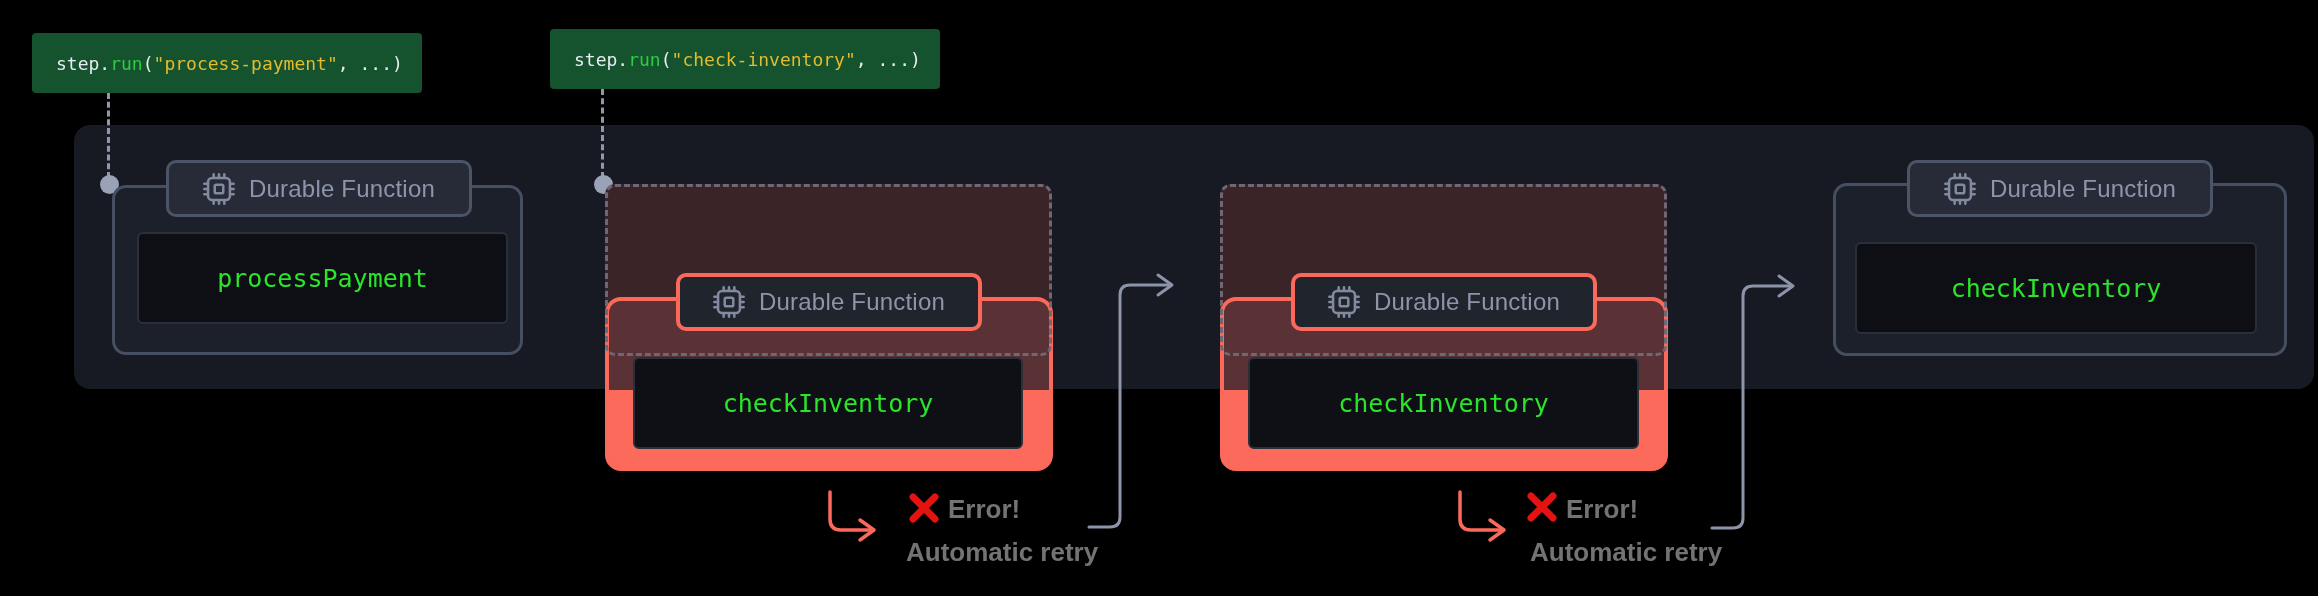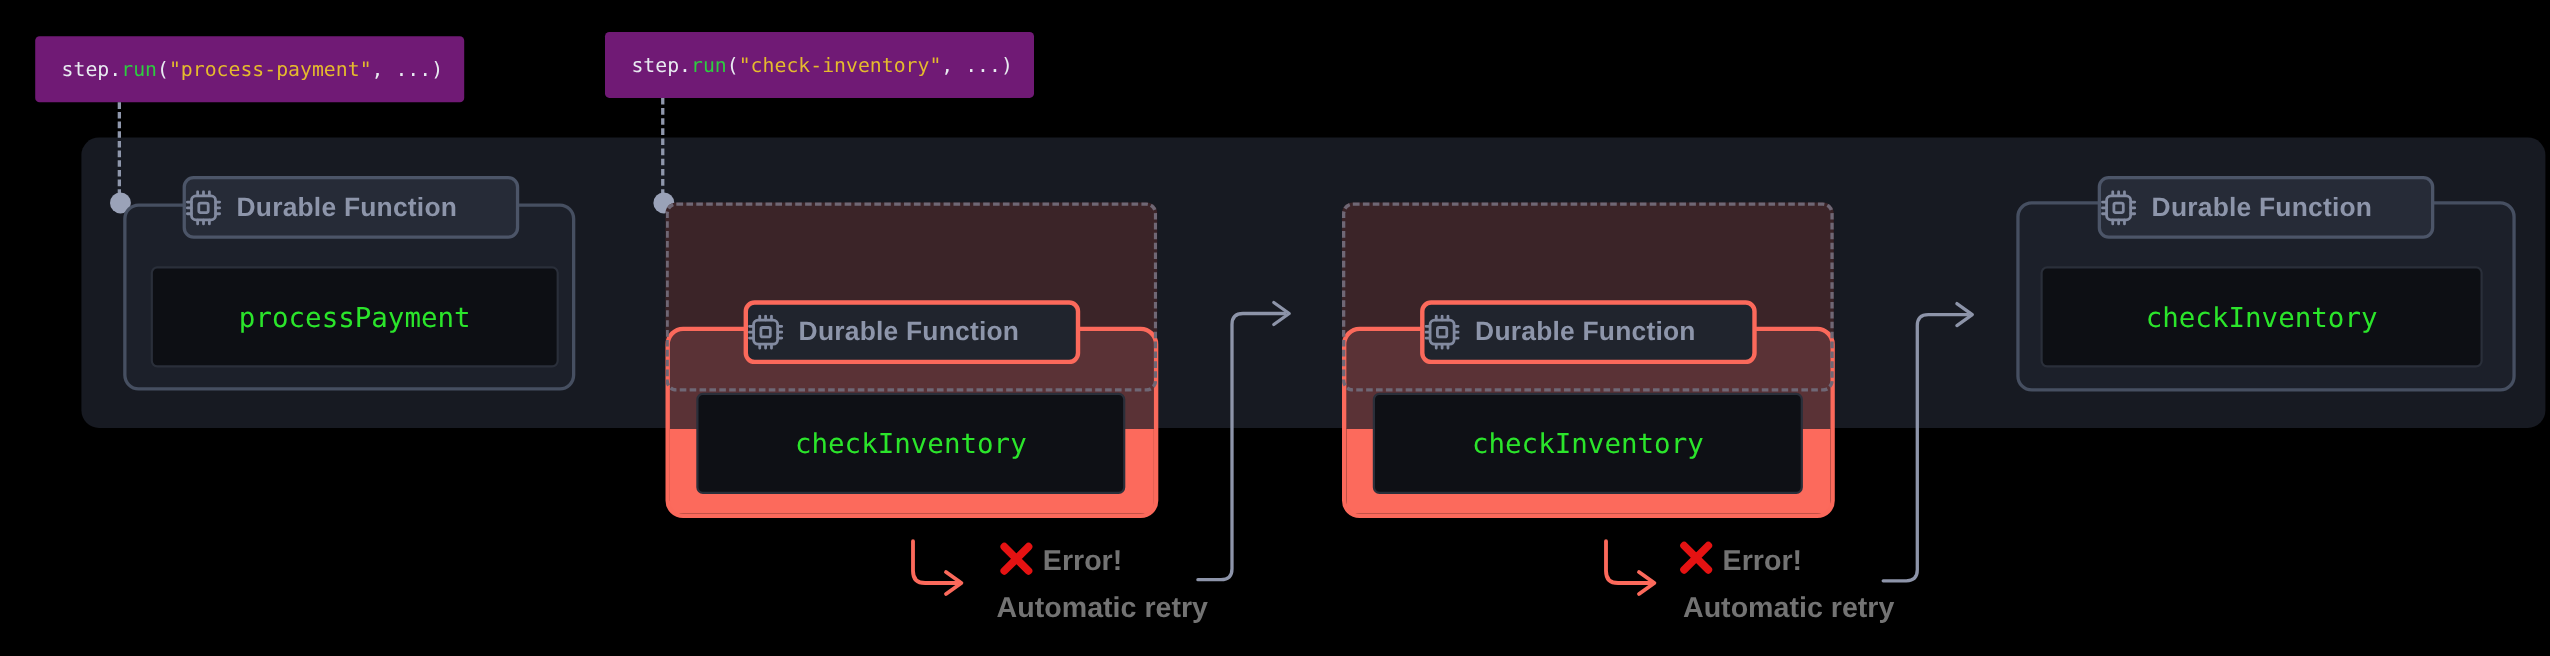--- a/index.html
+++ b/index.html
@@ -1,33 +1,33 @@
 <!DOCTYPE html>
 <html><head>
 <meta charset="utf-8">
 <style>
   html,body{margin:0;padding:0;background:#000;}
   .stage{position:relative;width:2318px;height:596px;background:#000;overflow:hidden;
          font-family:"Liberation Sans",sans-serif;}
   .panel{position:absolute;left:74px;top:125px;width:2240px;height:264px;
          background:#171a22;border-radius:16px;}
   
-  .code-label{position:absolute;height:60px;width:390px;background:#701a75;
+  .code-label{position:absolute;height:60px;width:390px;background:#14532d;
 Type    border:2px solid #3e4656;border-radius:4px;display:flex;align-items:center;
     padding-left:24px;box-sizing:border-box;
     font-family:"DejaVu Sans Mono",monospace;font-size:18px;white-space:pre;}
   .tk-w{color:#e8ebf1}.tk-g{color:#2ecc40}.tk-y{color:#e5bb2d}
   .dropline{position:absolute;width:0;border-left:3px dashed #8f97ac;}
   .dot{position:absolute;width:19px;height:19px;border-radius:50%;background:#9aa2b8;}
   
   .fnbox{position:absolute;background:#1c202a;border:3px solid #464f61;border-radius:14px;
          box-sizing:border-box;}
   
   .badge{position:absolute;height:57px;box-sizing:border-box;border-radius:10px;
-         display:flex;align-items:center;justify-content:flex-start;gap:14px;font-weight:bold;}
+         display:flex;align-items:center;justify-content:center;gap:14px;}
   .badge.gray{background:#262b37;border:3px solid #4c5568;}
   .badge.red{background:#20242d;border:4px solid #fb695b;height:58px;}
   .badge .blabel{color:#8d95aa;font-size:24px;letter-spacing:.2px;}
   
   .codebox{position:absolute;background:#0d0f14;border:2px solid #2a2f3a;border-radius:6px;
            box-sizing:border-box;display:flex;align-items:center;justify-content:center;
            font-family:"DejaVu Sans Mono",monospace;font-size:25px;color:#2be52b;}
   
   .ghost-fill{position:absolute;background:#3b2428;border-radius:10px;}
   .ghost-border{position:absolute;border:3px dashed #6f6775;border-radius:10px;
@@ -56,21 +56,21 @@
 
   <div class="fnbox" style="left:112px;top:185px;width:411px;height:170px"></div>
   <div class="badge gray" style="left:166px;top:160px;width:306px">
     <svg width="32" height="32" viewBox="0 0 24 24" fill="none" stroke="#828aa0" stroke-width="1.9" stroke-linecap="round">
       <path d="M8 1v2.6M12 1v2.6M16 1v2.6M8 20.4V23M12 20.4V23M16 20.4V23M1 8h2.6M1 12h2.6M1 16h2.6M20.4 8H23M20.4 12H23M20.4 16H23"></path>
       <rect x="3.8" y="3.8" width="16.4" height="16.4" rx="3"></rect>
       <rect x="8.8" y="8.8" width="6.4" height="6.4" rx="1.2"></rect>
     </svg>
     <span class="blabel">Durable Function</span>
   </div>
-  <div class="codebox" style="left:137px;top:242px;width:371px;height:92px">
+  <div class="codebox" style="left:137px;top:232px;width:371px;height:92px">
     <span>processPayment</span>
   </div>
 
   <div class="ghost-fill" style="left:605px;top:184px;width:447px;height:172px"></div>
   <div class="redbox" style="left:605px;top:297px;width:448px;height:174px"></div>
   <div class="ghost-border" style="left:605px;top:184px;width:447px;height:172px"></div>
   <div class="badge red" style="left:676px;top:273px;width:306px">
     <svg width="32" height="32" viewBox="0 0 24 24" fill="none" stroke="#828aa0" stroke-width="1.9" stroke-linecap="round">
       <path d="M8 1v2.6M12 1v2.6M16 1v2.6M8 20.4V23M12 20.4V23M16 20.4V23M1 8h2.6M1 12h2.6M1 16h2.6M20.4 8H23M20.4 12H23M20.4 16H23"></path>
       <rect x="3.8" y="3.8" width="16.4" height="16.4" rx="3"></rect>

